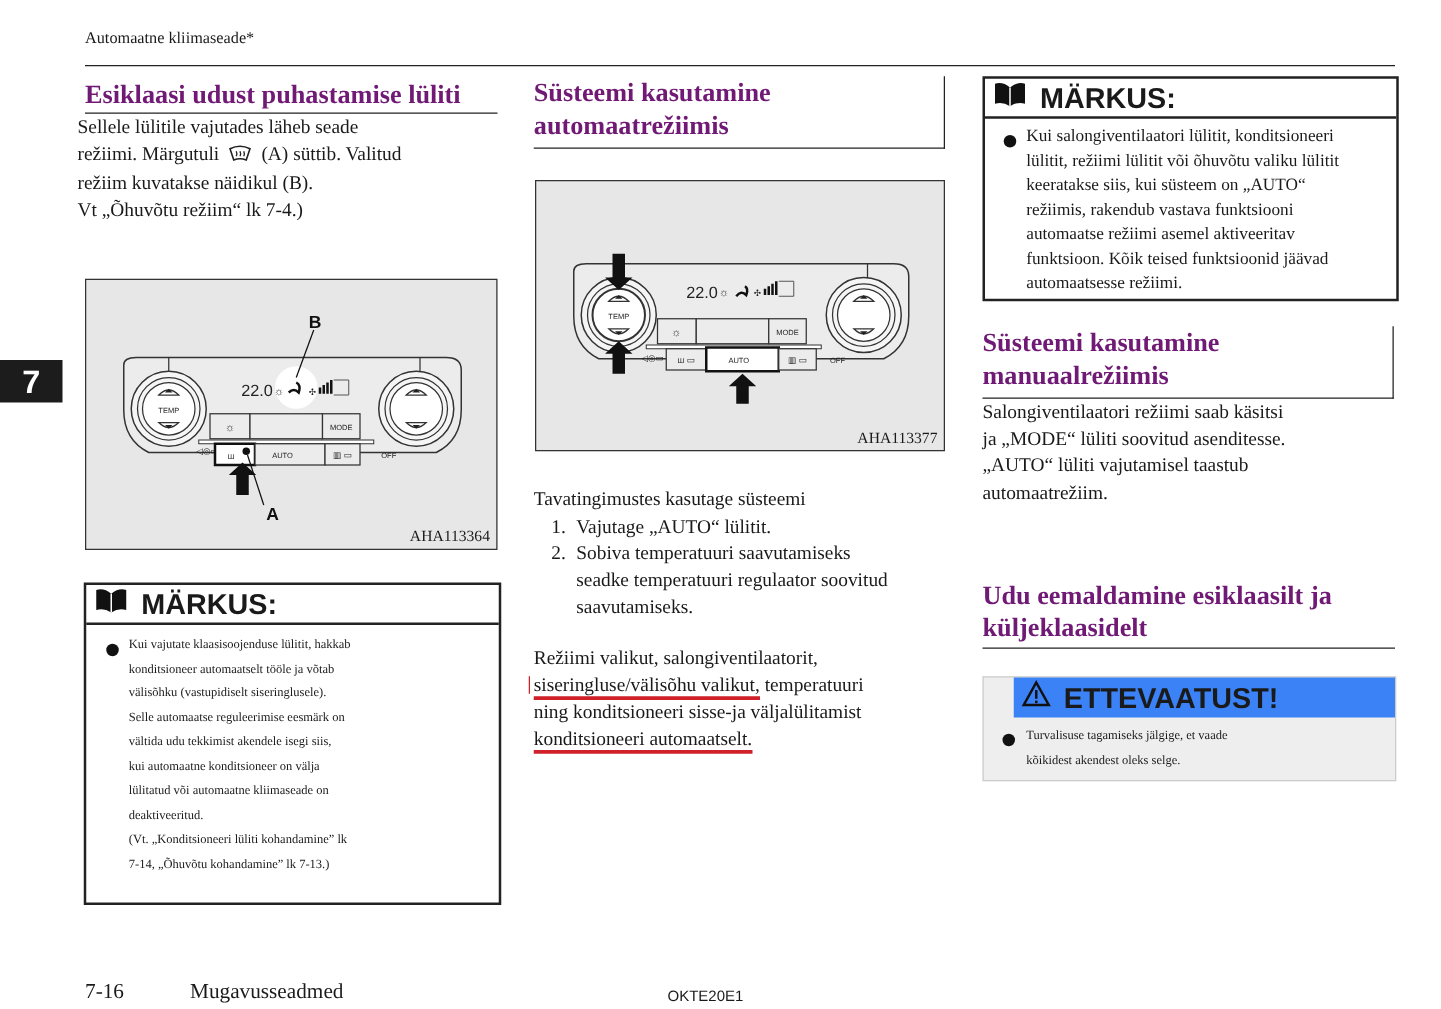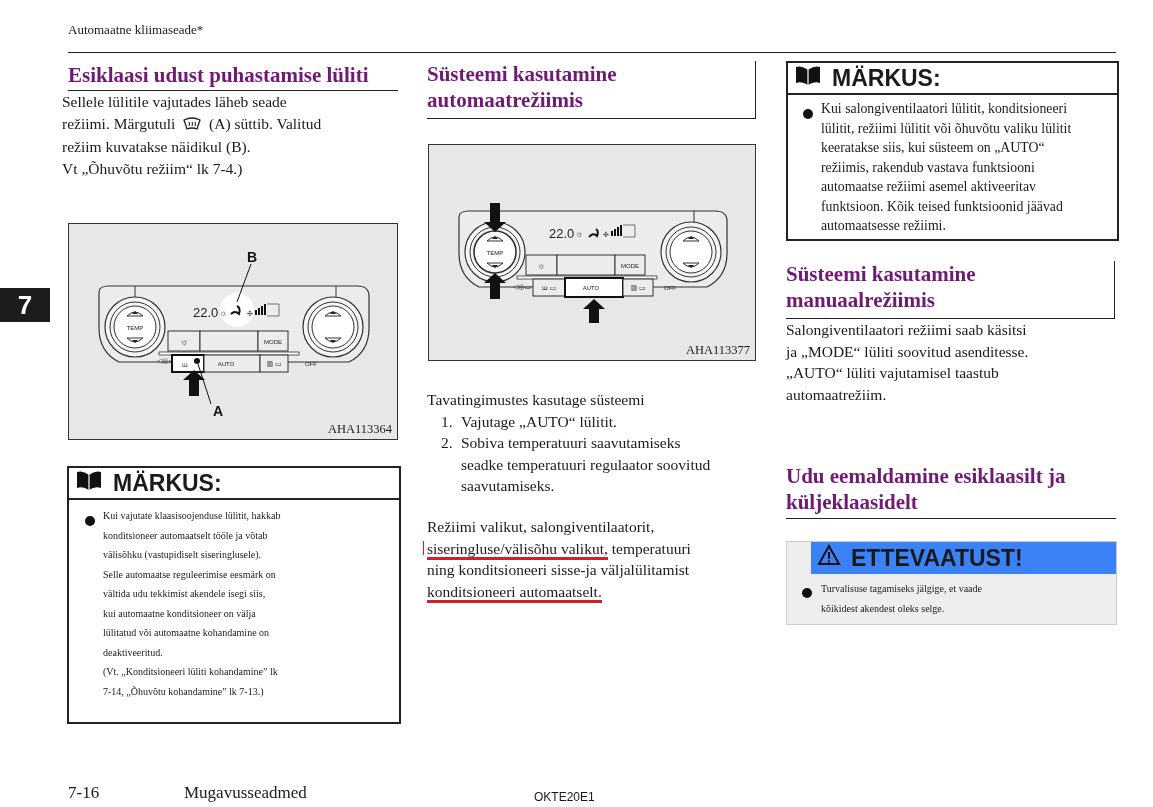--- a/index.html
+++ b/index.html
@@ -122,21 +122,21 @@
     <span>MÄRKUS:</span>
   </div>
   <div class="abs" style="left:16px;top:44px;"><span class="bullet"></span></div>
   <div class="abs small" style="left:34px;top:38px;width:296px;">
     <div>Kui vajutate klaasisoojenduse lülitit, hakkab</div>
     <div>konditsioneer automaatselt tööle ja võtab</div>
     <div>välisõhku (vastupidiselt siseringlusele).</div>
     <div>Selle automaatse reguleerimise eesmärk on</div>
     <div>vältida udu tekkimist akendele isegi siis,</div>
     <div>kui automaatne konditsioneer on välja</div>
-    <div>lülitatud või automaatne kohandamine on</div>
+    <div>lülitatud või automaatne kliimaseade on</div>
     <div>deaktiveeritud.</div>
     <div>(Vt. „Konditsioneeri lüliti kohandamine” lk</div>
     <div>7-14, „Õhuvõtu kohandamine” lk 7-13.)</div>
   </div>
 </div>
 
 <div class="abs h2" style="left:427px;top:61px;">
   <div>Süsteemi kasutamine</div>
   <div>automaatrežiimis</div>
 </div>
@@ -273,14 +273,14 @@
     <span>ETTEVAATUST!</span>
   </div>
   <div class="abs" style="left:15px;top:42px;"><span class="bullet"></span></div>
   <div class="abs small" style="left:34px;top:37px;width:290px;">
     <div>Turvalisuse tagamiseks jälgige, et vaade</div>
     <div>kõikidest akendest oleks selge.</div>
   </div>
 </div>
 
 <div class="abs" style="left:68px;top:783px;font-size:17px;">7-16</div>
-<div class="abs" style="left:152px;top:783px;font-size:17px;margin-left:32px;">Mugavusseadmed</div>
+<div class="abs" style="left:152px;top:783px;font-size:17px;">Mugavusseadmed</div>
 <div class="abs" style="left:534px;top:790px;font-size:12px;font-family:'Liberation Sans',sans-serif;">OKTE20E1</div>
 
 </body></html>

